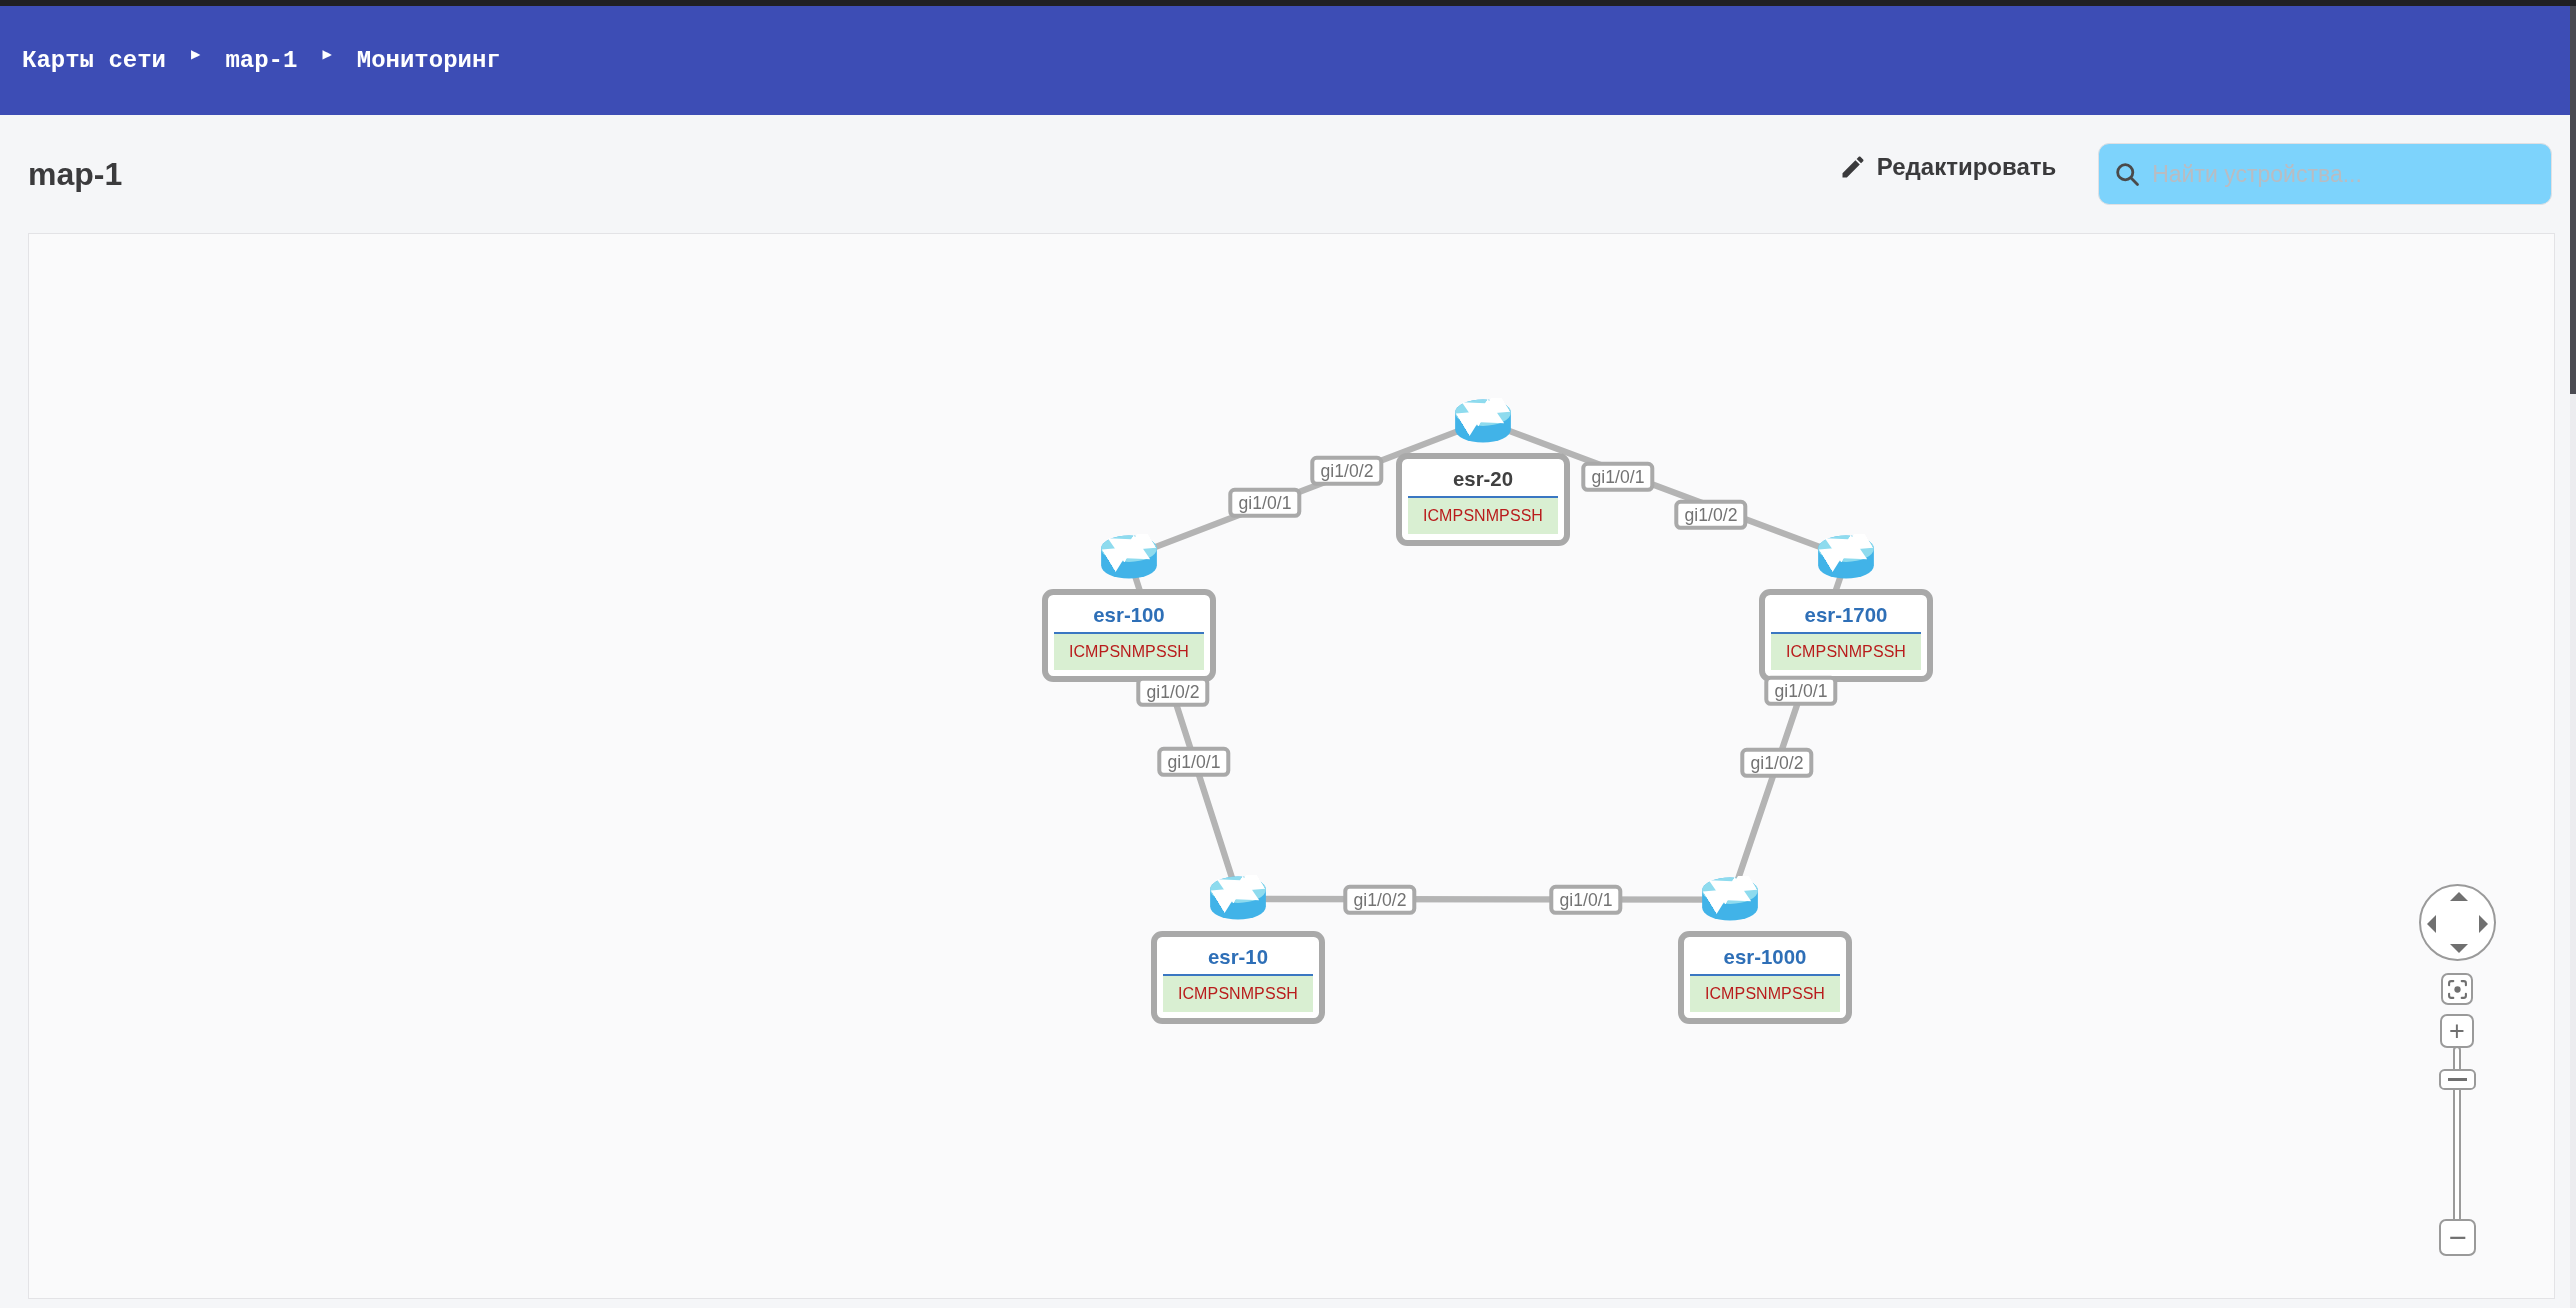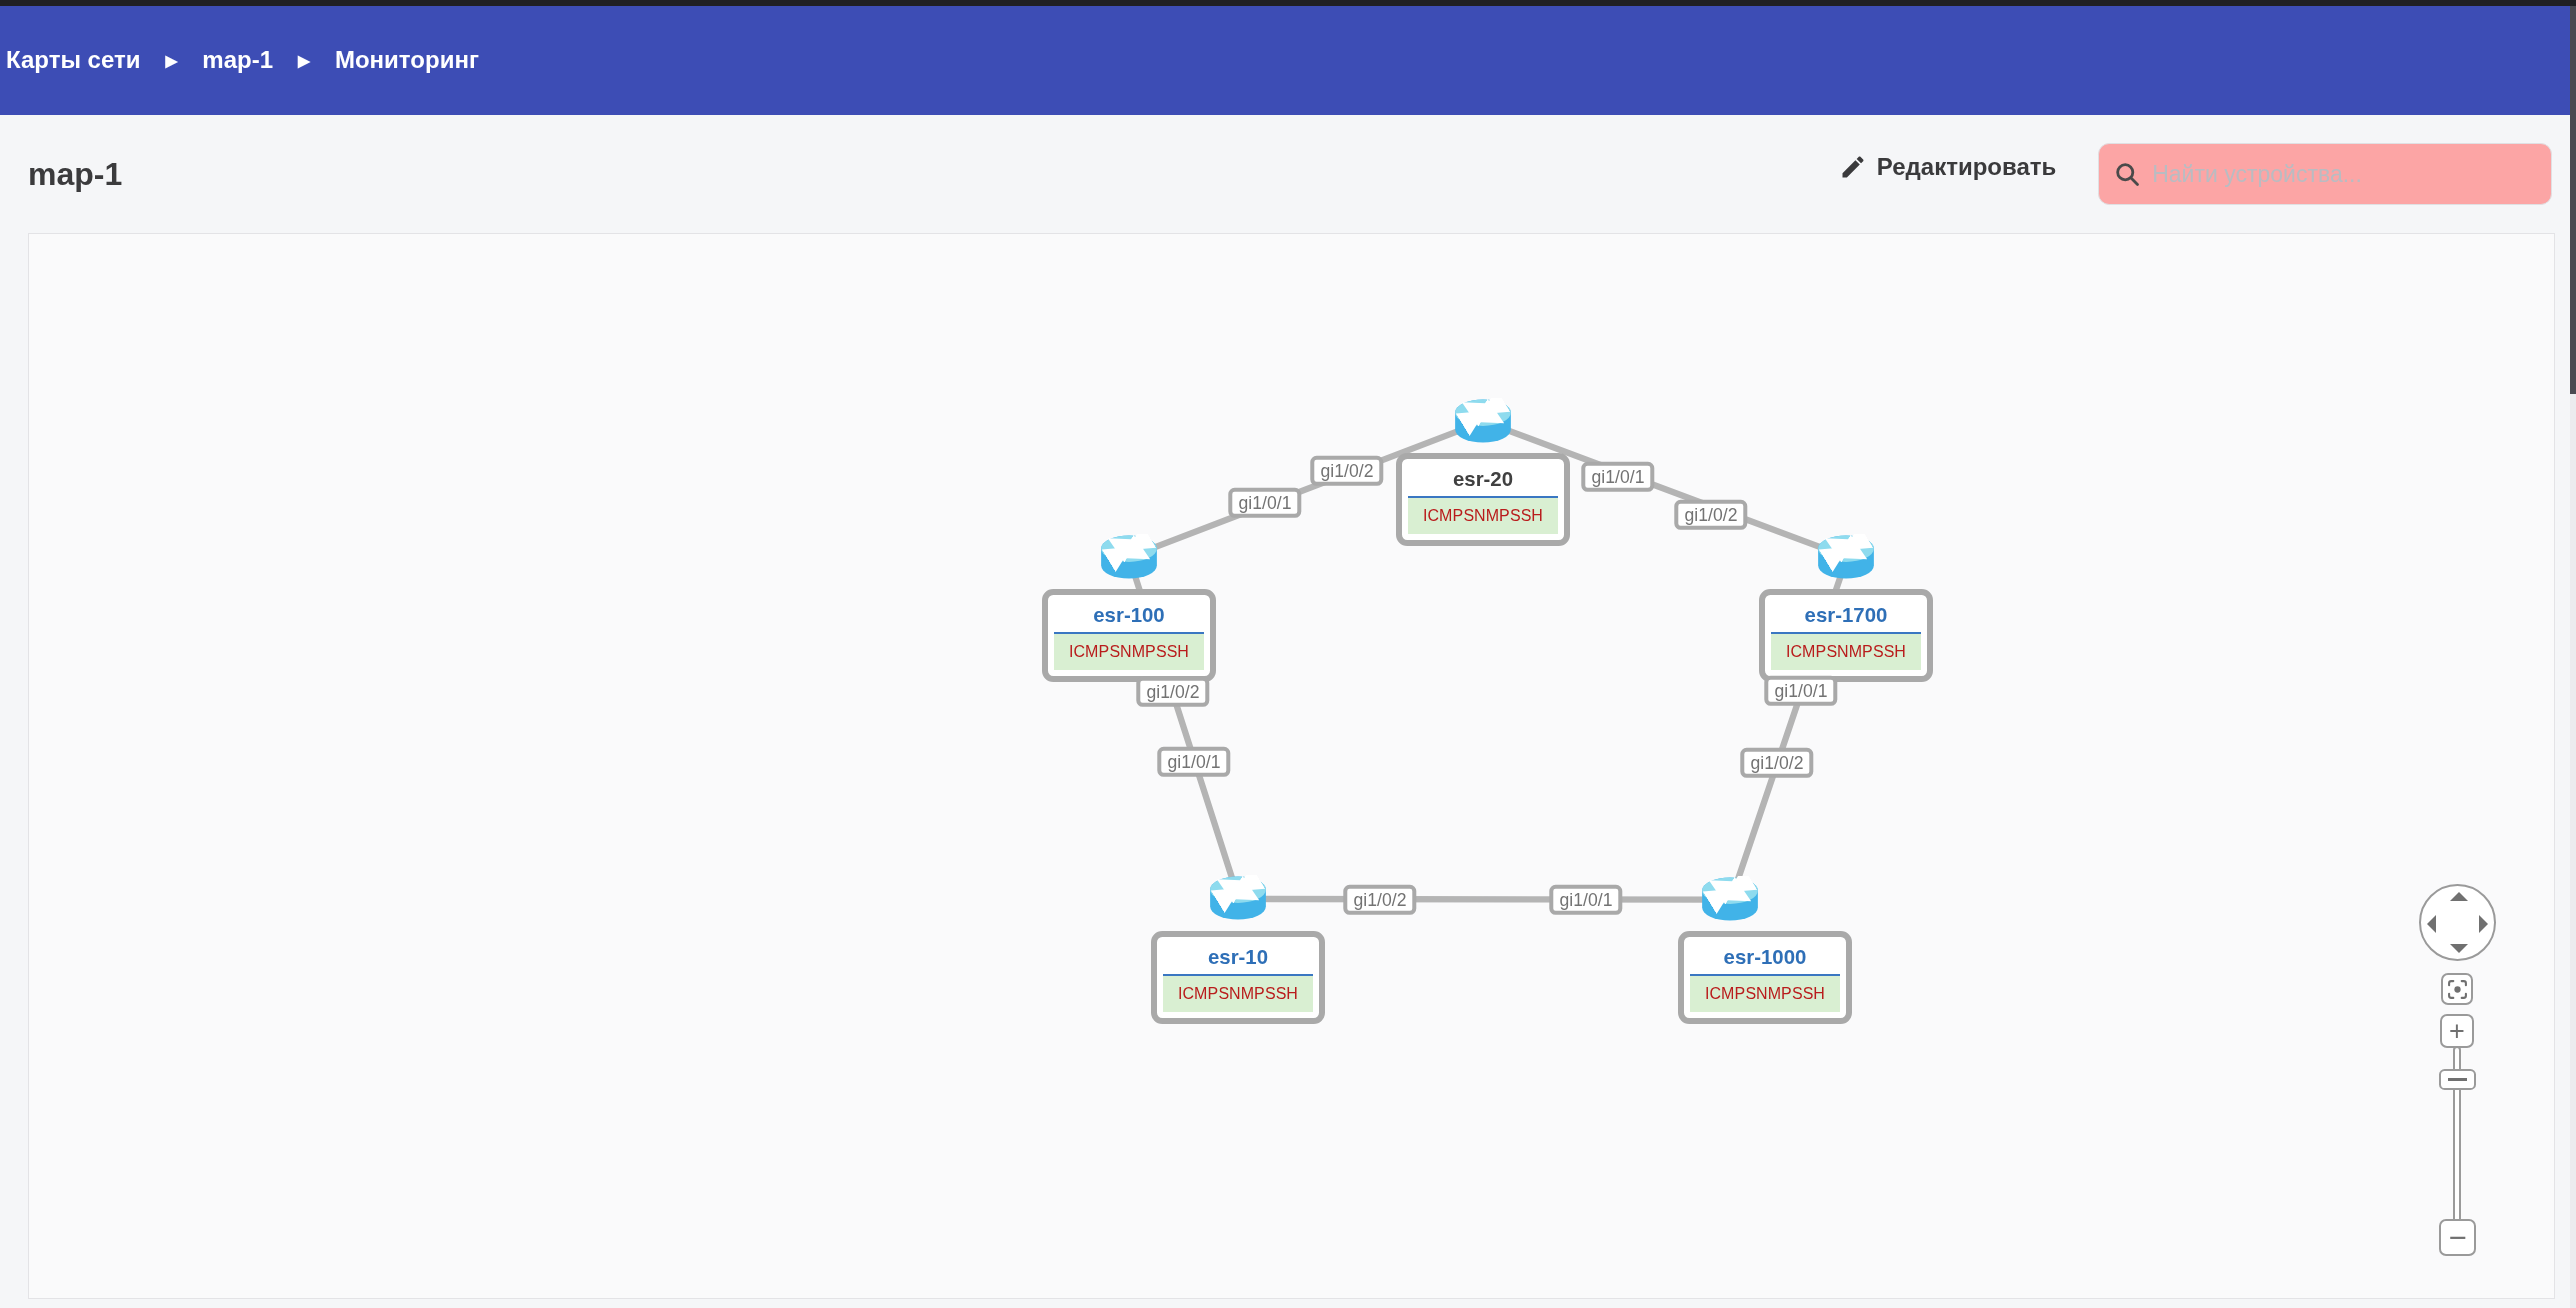--- a/index.html
+++ b/index.html
@@ -8,36 +8,36 @@
   #page { position:relative; width:2576px; height:1308px; background:#f5f6f8; }
 
   
   #top-strip { position:absolute; left:0; top:0; width:2576px; height:5.6px; background:#202024; z-index:50; }
   #right-track { position:absolute; right:0; top:5.6px; width:5.6px; height:1303px; background:#ececef; z-index:50; }
   #right-thumb { position:absolute; right:0; top:0; width:5.6px; height:388px; background:#4b4b52; }
 
   
   #header { position:absolute; left:0; top:5.6px; width:2576px; height:109px;
     background:#3d4db5; color:#fff; display:flex; align-items:center; }
-  #breadcrumb { display:flex; align-items:center; gap:25px; padding-left:6px; font-size:24px; font-weight:bold; }
+  #breadcrumb { display:flex; align-items:flex-start; gap:25px; padding-left:22px; font-size:24px; font-weight:bold;font-family:Liberation Mono, monospace; }
   .crumb { cursor:pointer; white-space:nowrap; }
   .crumb-sep { font-size:15.5px; line-height:1; transform:translateY(0.7px); }
   #header-right { margin-left:auto; display:flex; align-items:center; padding-right:24px; }
   #lang { display:flex; align-items:center; gap:12.7px; font-size:23px; font-weight:bold; margin-right:63px; cursor:pointer; }
   .caret-down { width:0; height:0; border-left:8.4px solid transparent; border-right:8.4px solid transparent; border-top:10.5px solid #ffffff; }
   #user-block { text-align:left; margin-right:148px; }
   #user-name { font-size:23px; font-weight:bold; text-decoration:underline; text-underline-offset:4.9px; cursor:pointer; }
   #user-role { font-size:21px; margin-top:9.8px; }
   #logout-btn { width:34px; height:34px; cursor:pointer; }
 
   
   #page-title { position:absolute; left:28px; top:156px; font-size:32px; font-weight:bold; color:#3b3b3d; }
   #edit-btn { position:absolute; left:1839px; top:153px; display:flex; align-items:center; gap:9.8px; cursor:pointer; }
   #edit-btn span { font-size:24px; font-weight:bold; color:#3a3a3c; }
-  #search-box { position:absolute; left:2098px; top:143px; width:454px; height:62px; background:#fca5a5;
+  #search-box { position:absolute; left:2098px; top:143px; width:454px; height:62px; background:#7dd3fc;
     border:1.4px solid #e0e0e3; border-radius:11.2px; display:flex; align-items:center; padding:0 14px; }
   #search-box svg { flex:0 0 auto; margin-right:11.2px; }
   #search-input { border:none; outline:none; flex:1; font-size:23px; color:#555;
     font-family:"Liberation Sans", sans-serif; background:transparent; }
   #search-input::placeholder { color:#b9bcc2; }
 
   
   #canvas { position:absolute; left:28px; top:233px; width:2527px; height:1066px;
     background:#fafafb; border:1.4px solid #e3e3e6; }
   #links-svg { position:absolute; left:0; top:0; width:100%; height:100%; }

